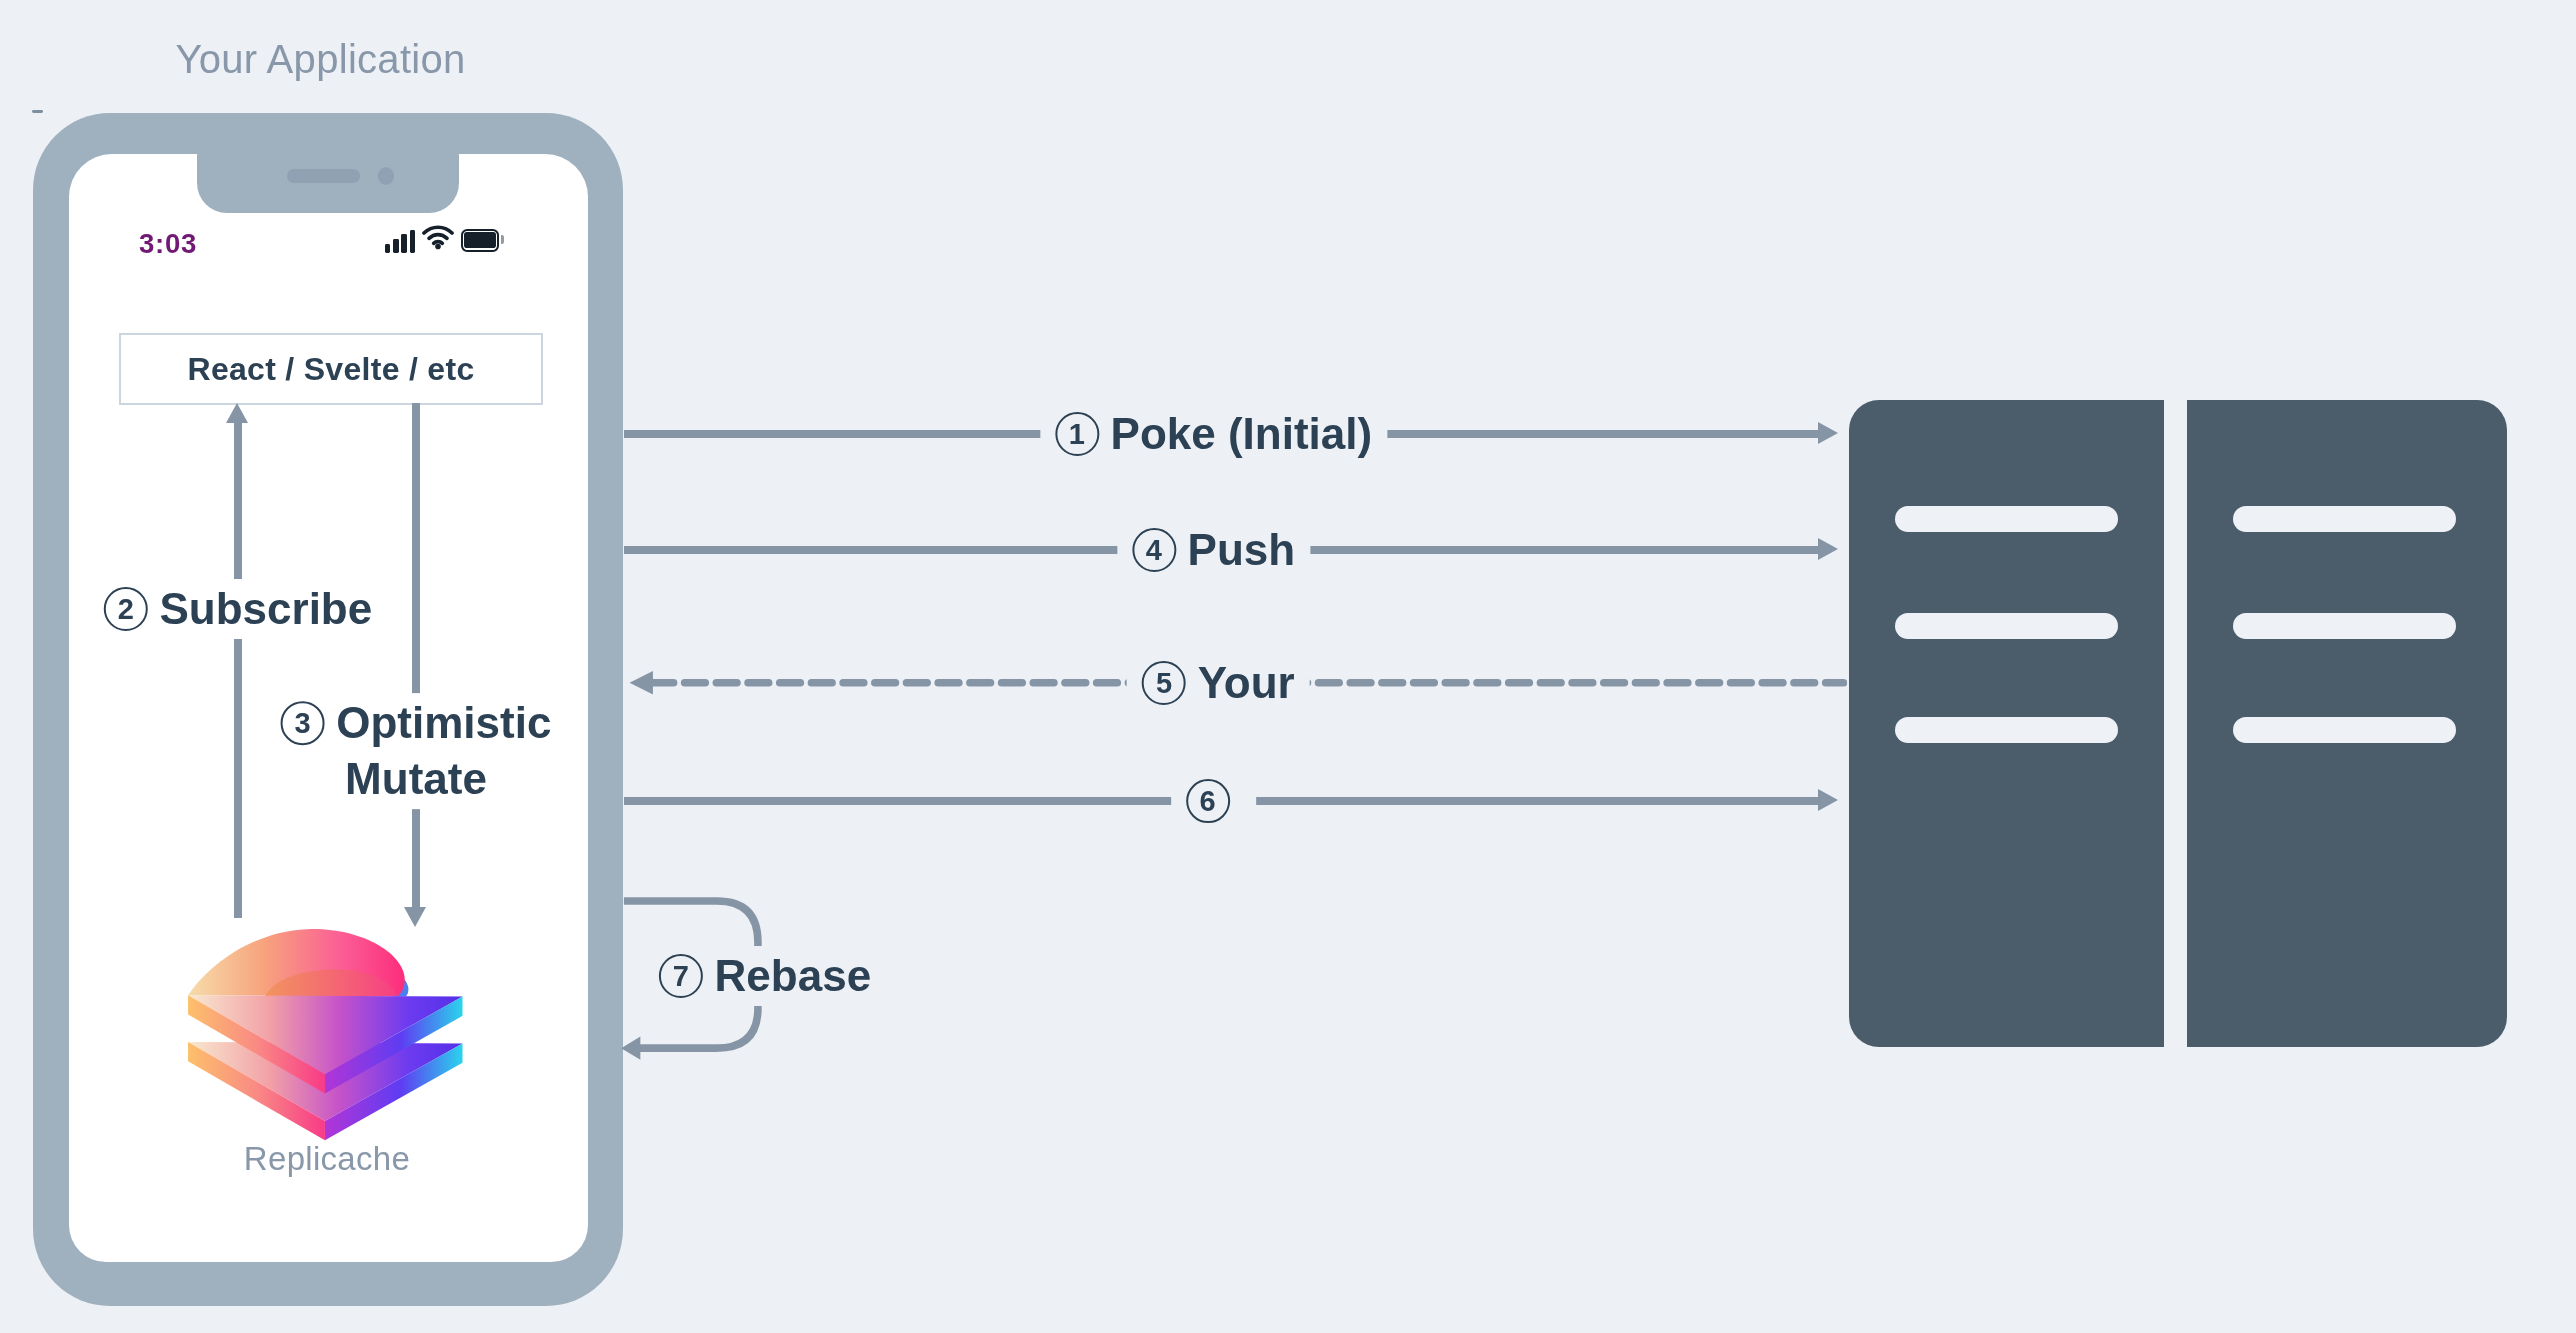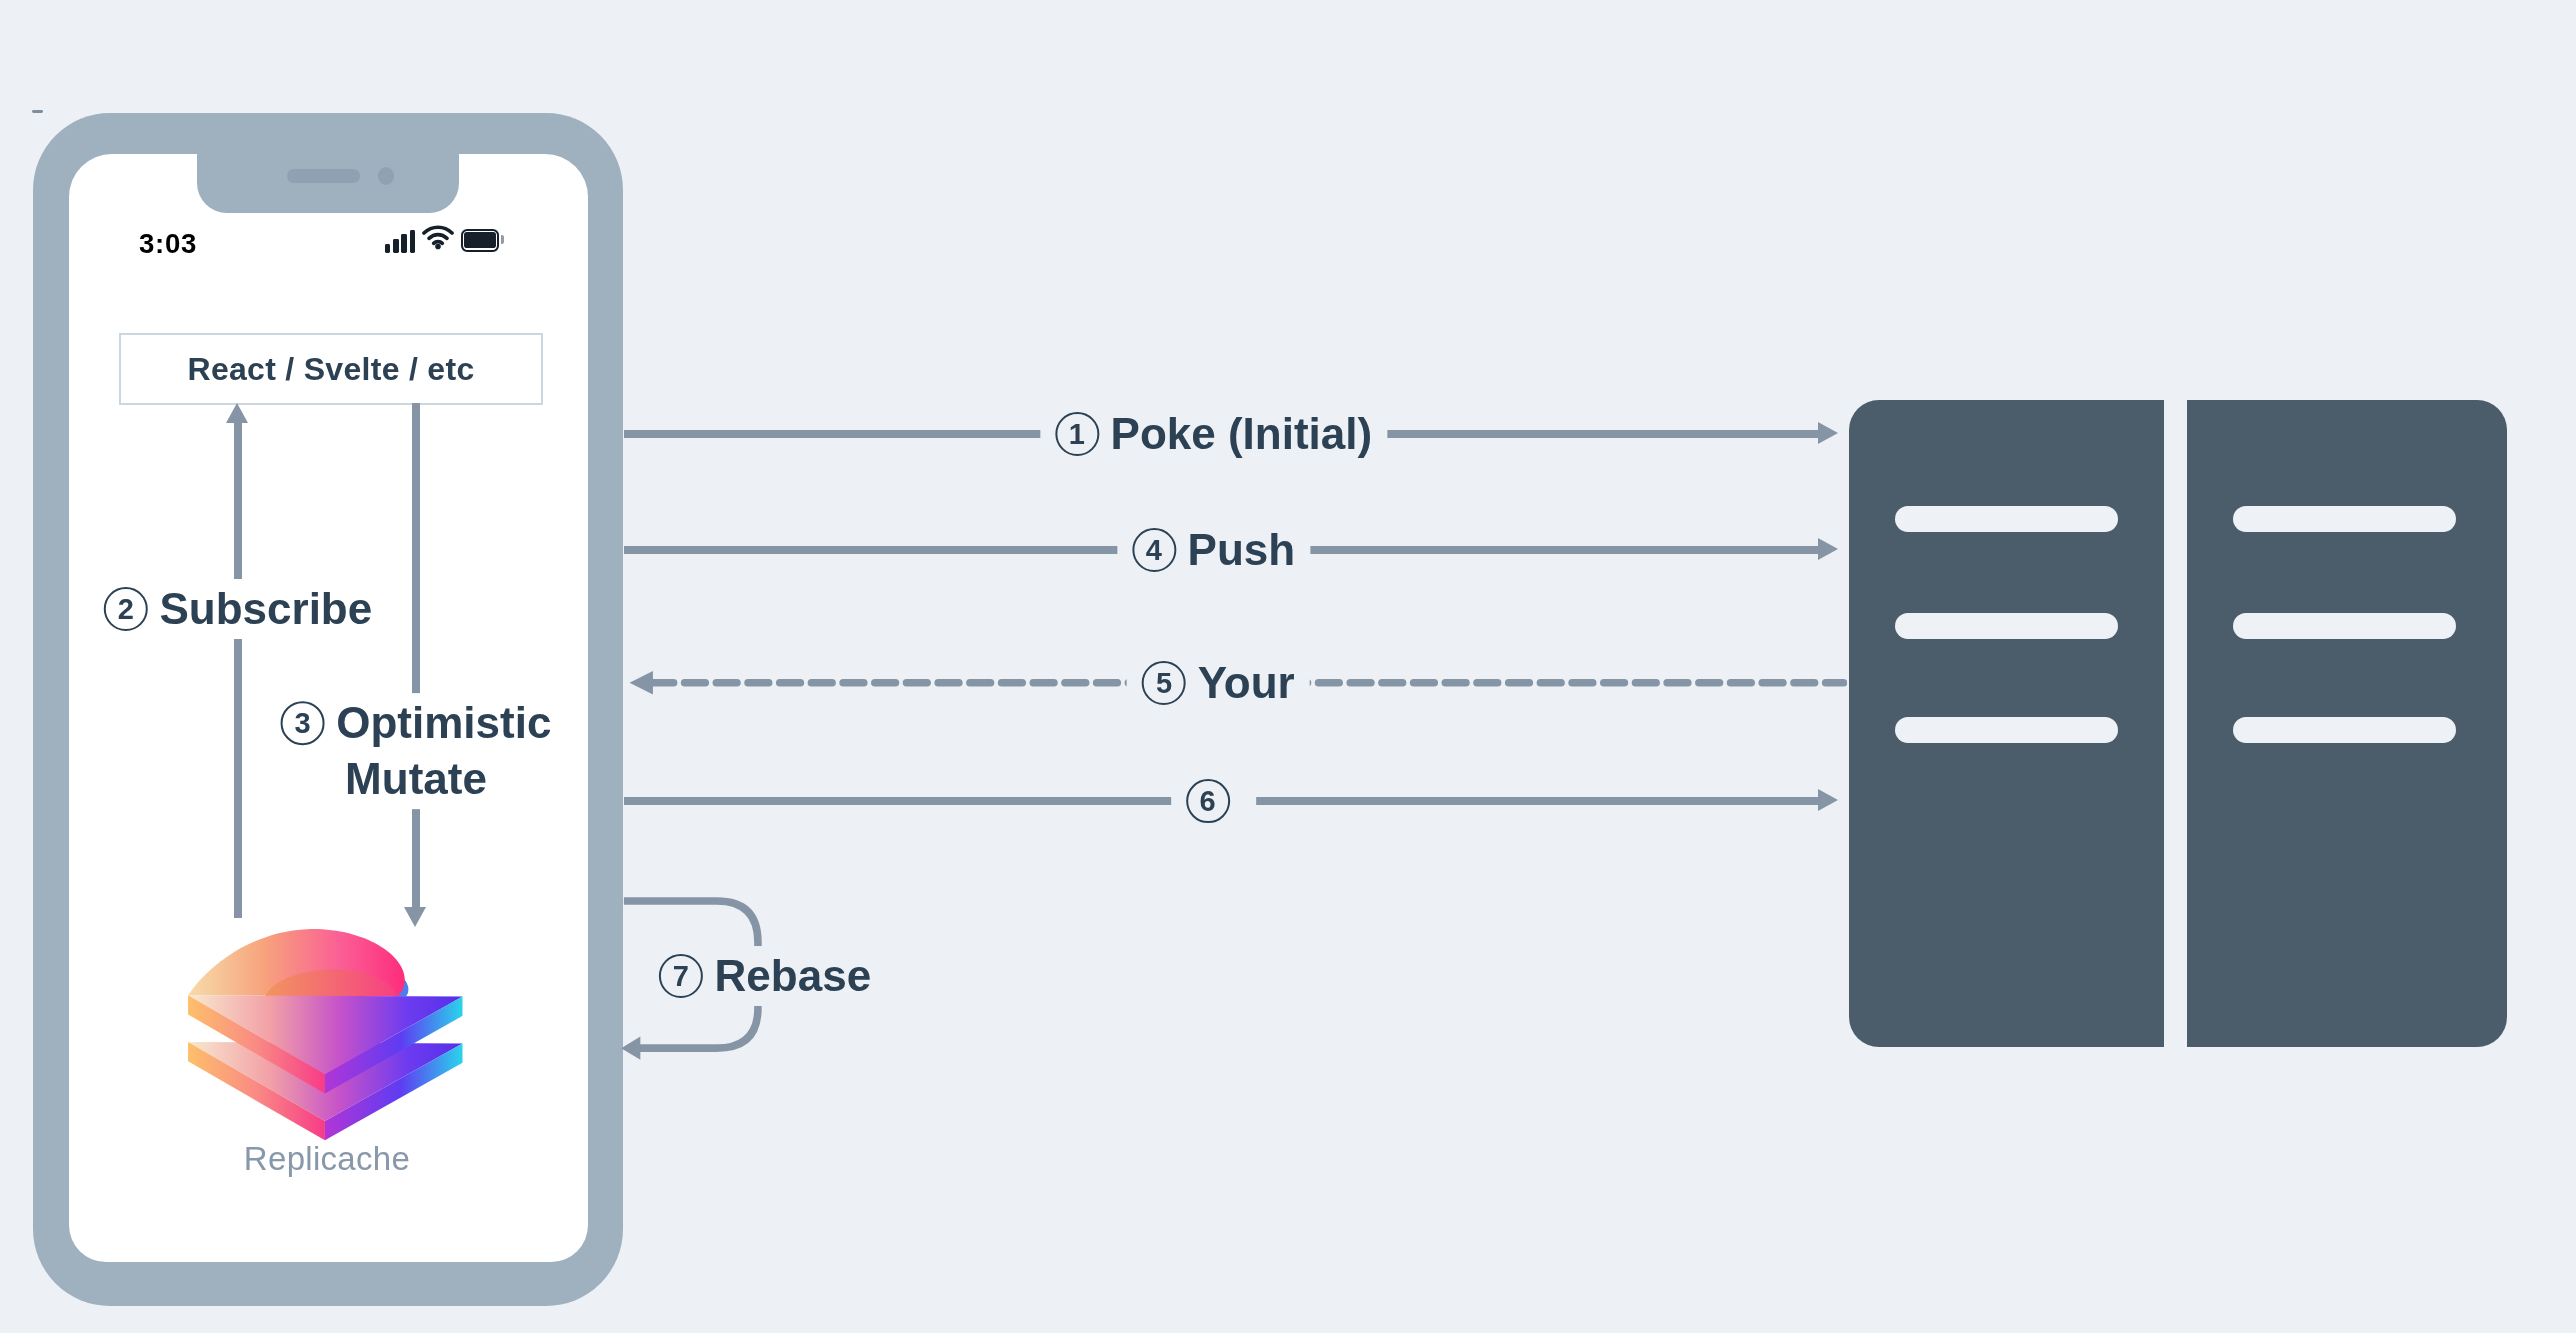--- a/index.html
+++ b/index.html
@@ -32,21 +32,21 @@
   .speaker{
     position:absolute; left:90px; top:14.5px; width:73px; height:14.5px;
     background:#8fa2b3; border-radius:7.6px;
   }
   .camera{
     position:absolute; left:181px; top:13px; width:16px; height:18px;
     background:#8fa2b3; border-radius:50%;
   }
   .status-time{
     position:absolute; left:70px; top:74px; font-size:27.6px; font-weight:bold;
-    color:#000000; letter-spacing:0.7px;
+    color:#701a75; letter-spacing:0.7px;
   }
   .status-icons{position:absolute; right:89px; top:74px; height:25px; display:flex; align-items:flex-end; gap:6.9px;}
   .sig{display:flex; align-items:flex-end; gap:2.8px; height:23.4px;}
   .sig i{display:block; width:5.5px; background:#16202b; border-radius:1.4px;}
   .battery{position:relative; width:34px; height:18.6px; border:2.1px solid #16202b; border-radius:6.2px; margin-bottom:1.4px;}
   .battery .fill{position:absolute; left:1.4px; top:1.4px; right:1.4px; bottom:1.4px; background:#16202b; border-radius:2.8px;}
   .battery .nub{position:absolute; right:-6.9px; top:4.1px; width:3.4px; height:9px; background:rgba(22,32,43,.45); border-radius:0 2.1px 2.1px 0;}
 
   
   .fw-box{
@@ -106,20 +106,21 @@
   .logo-caption{
     position:absolute; left:172px; top:1140px; width:310px; text-align:center;
     font-size:33px; font-weight:500; color:#8897a9; letter-spacing:0.3px;
   }
 </style>
 </head>
 <body>
 
 <div id="canvas">
 
+  <div class="heading" style="left:45px; top:37px; width:551px;">Your Application</div>
 
   <div class="tick-mark"></div>
 
   <div class="phone-frame">
     <div class="phone-screen">
       <div class="status-time">3:03</div>
       <div class="status-icons">
         <span class="sig">
           <i style="height:9px"></i>
             <i style="height:13.8px"></i>

